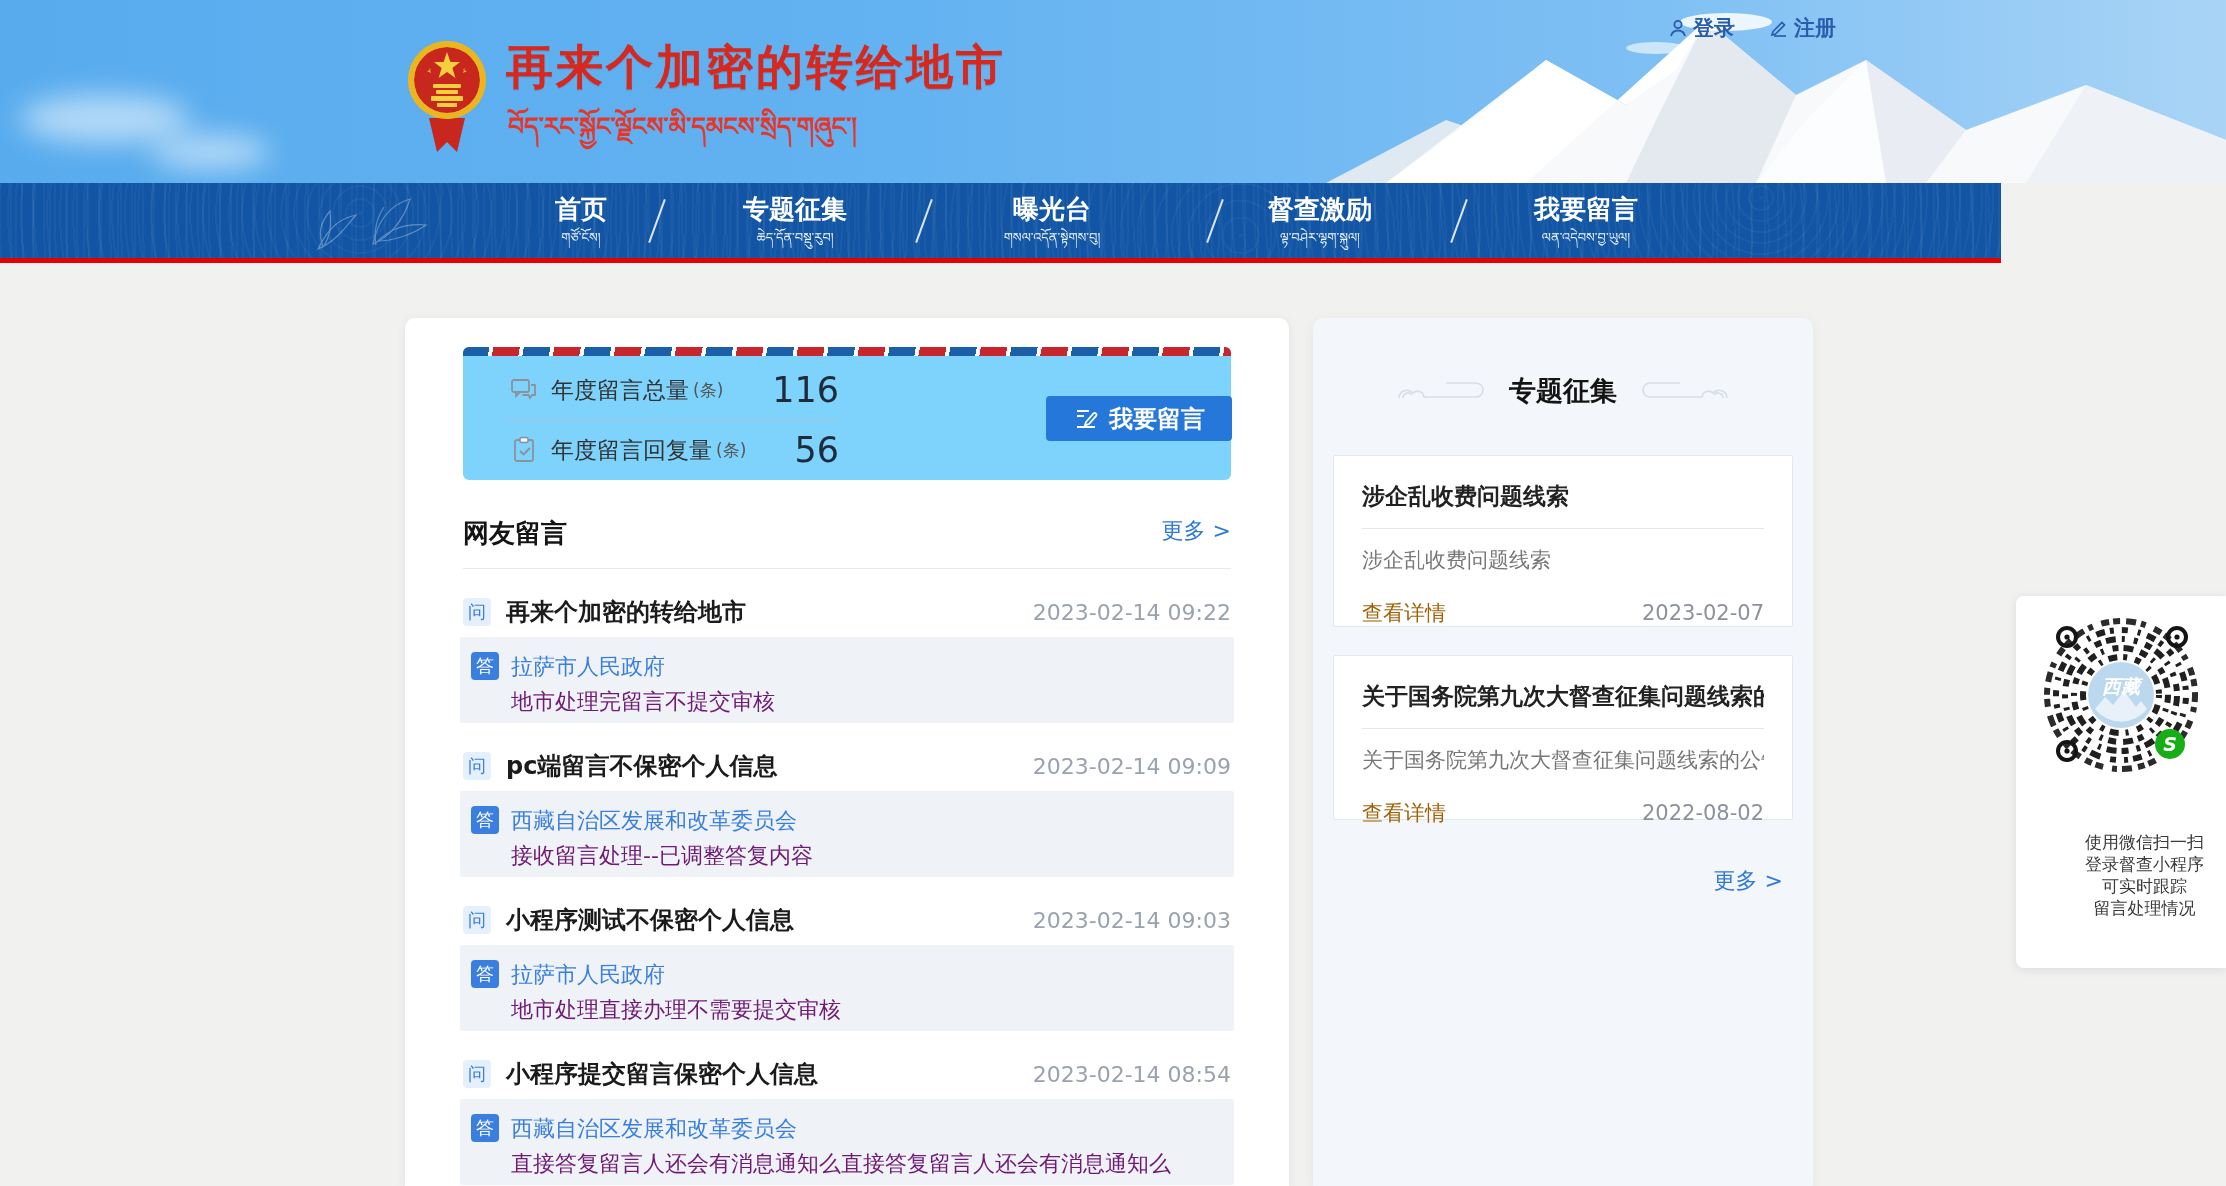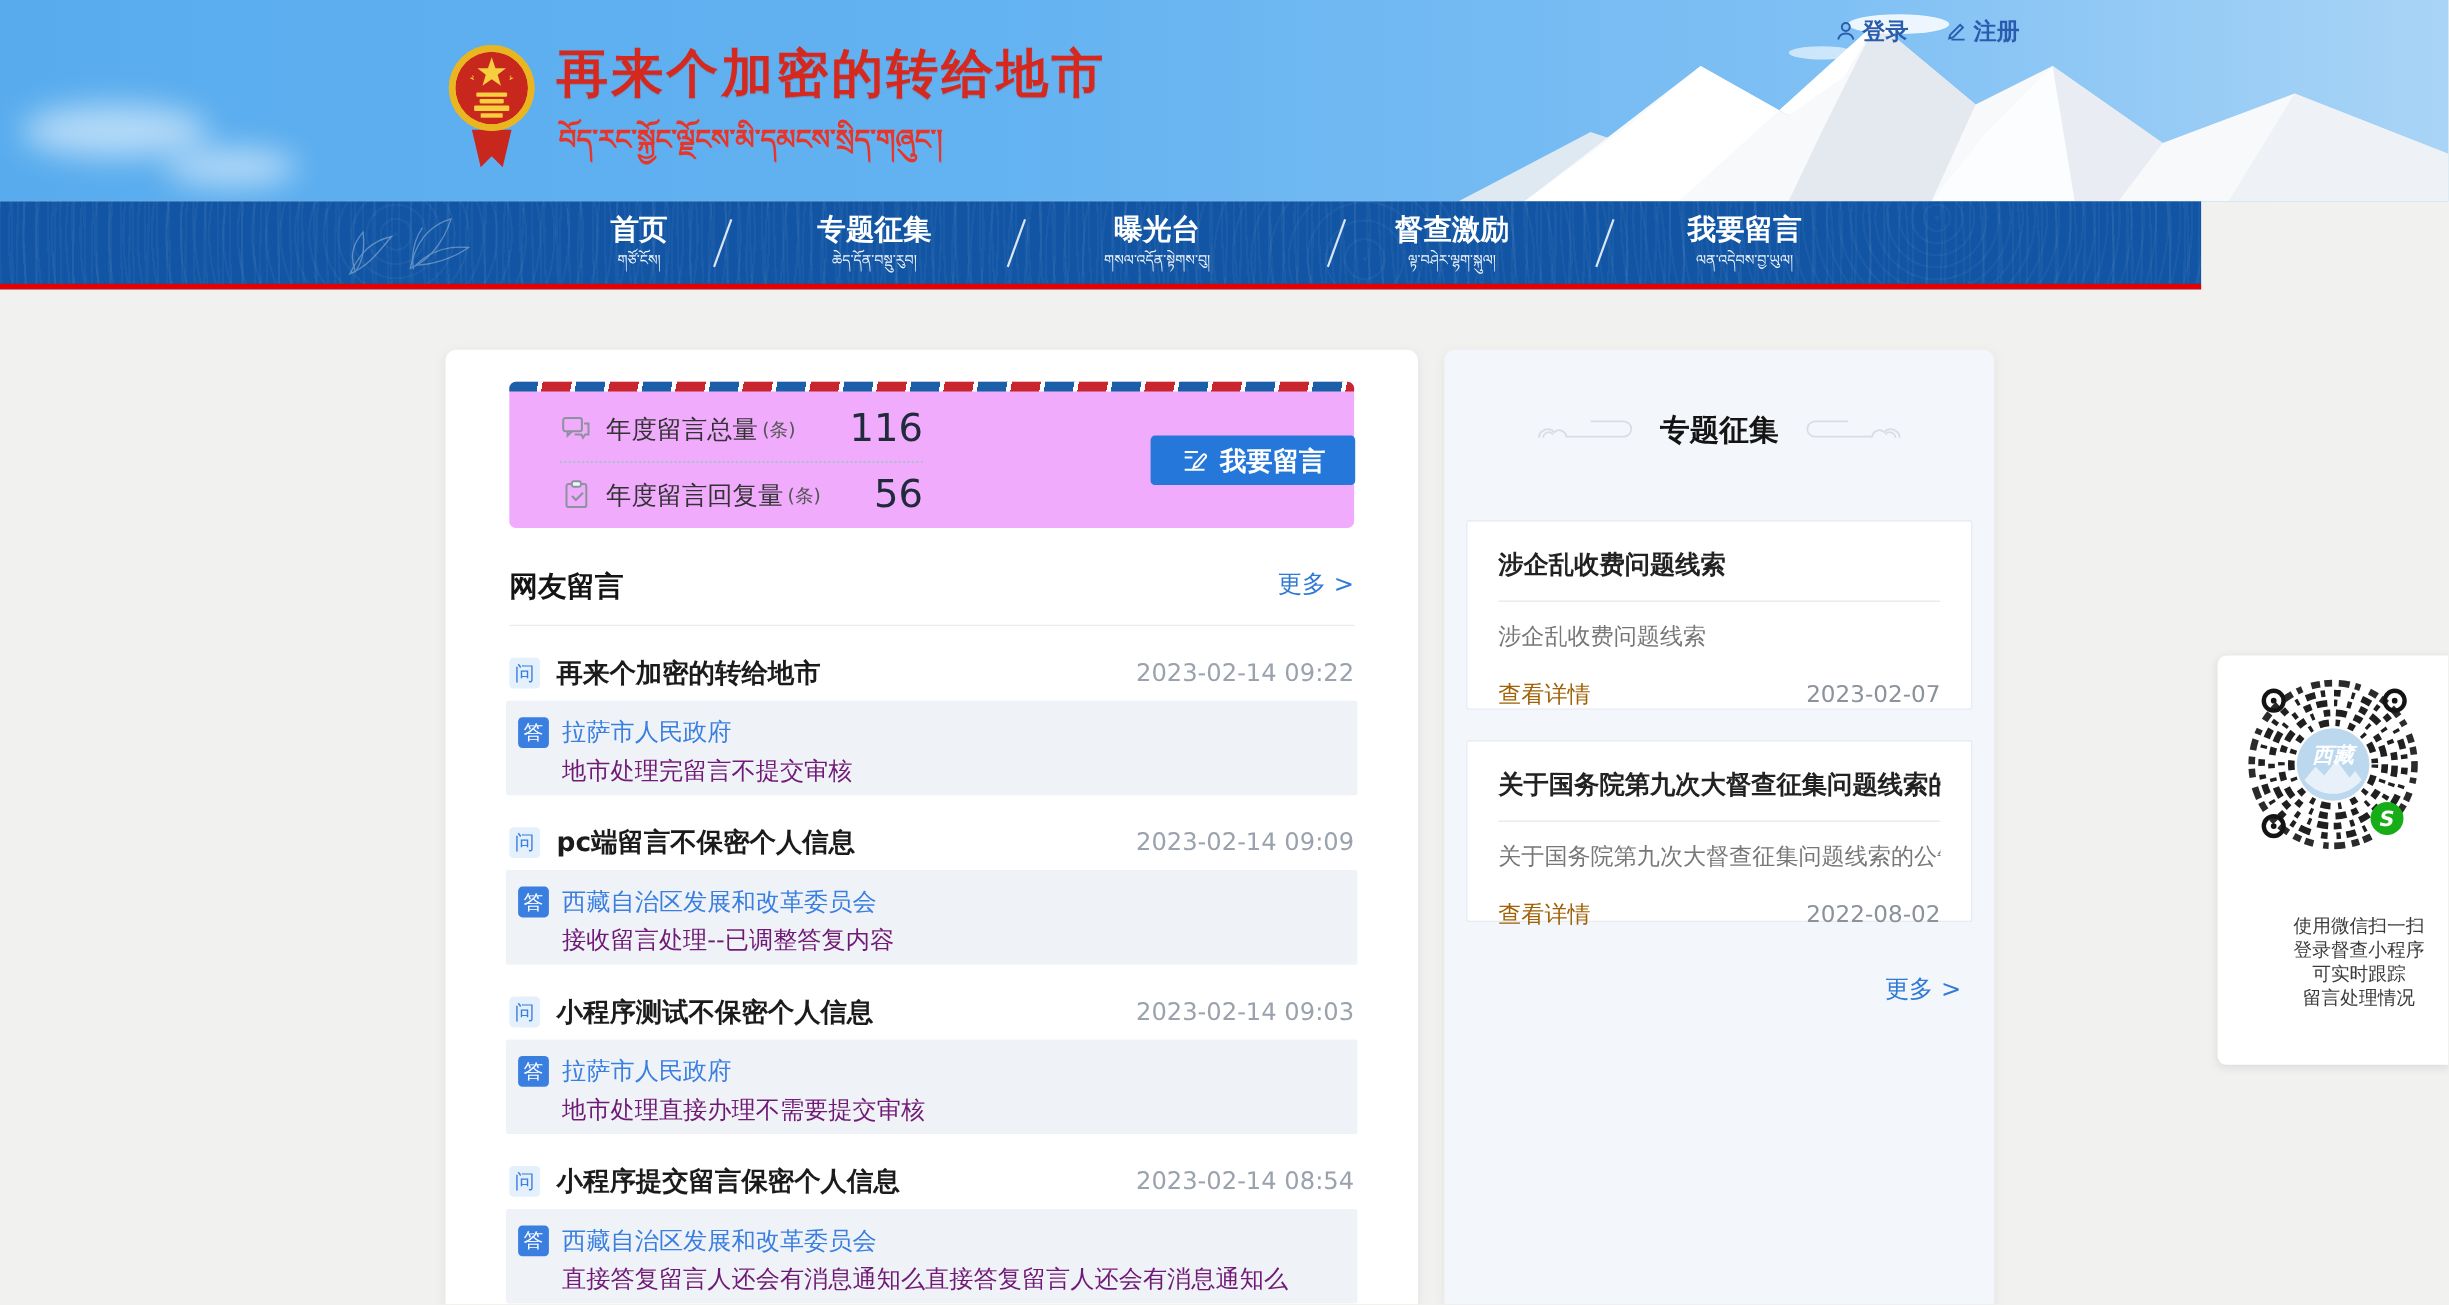--- a/index.html
+++ b/index.html
@@ -60,21 +60,21 @@
   
   .card-left {
     position:absolute; left:405px; top:318px; width:884px; height:868px;
     background:#fff; border-radius:10px 10px 0 0;
     box-shadow:0 2px 10px rgba(120,130,145,.12);
     padding:0 58px;
   }
   
   .stats {
     position:relative; margin-top:29px; height:133px;
-    background:#f0abfc; border-radius:6px;
+    background:#7dd3fc; border-radius:6px;
   }
   .stats-stripe {
     position:absolute; top:0; left:0; right:0; height:9px;
     border-radius:6px 6px 0 0;
     background:repeating-linear-gradient(100deg,
       #1b5fa8 0 26px, #ffffff 26px 30px,
       #c8252c 30px 56px, #ffffff 56px 60px);
   }
   .stats-inner { position:absolute; left:46px; top:22px; width:330px; }
   .stat-row { display:flex; align-items:center; height:42px; }
@@ -119,21 +119,21 @@
   .panel-right {
     position:absolute; left:1313px; top:318px; width:500px; height:868px;
     background:#f3f6fa; border-radius:10px 10px 0 0;
     box-shadow:0 2px 10px rgba(120,130,145,.10);
     padding:55px 20px 0;
   }
   .topics-head { display:flex; align-items:center; justify-content:center; gap:18px; }
   .topics-title { font-size:27px; font-weight:bold; color:#141414; }
   .cloud-orn { opacity:.55; }
   .topic-card {
-    margin-top:64px; background:#fff; border:1px solid #e3e8f0; border-radius:2px;
+    margin-top:46px; background:#fff; border:1px solid #e3e8f0; border-radius:2px;
     padding:27px 28px 0; height:172px;
   }
   .topic-card.second { margin-top:28px; height:165px; }
   .topic-title { font-size:23px; font-weight:bold; color:#222; line-height:27px; cursor:pointer;
                  white-space:nowrap; overflow:hidden; }
   .topic-divider { border-bottom:1px solid #dfe6ee; margin-top:18px; }
   .topic-desc { font-size:21px; color:#777; margin-top:17px; white-space:nowrap; overflow:hidden; }
   .topic-foot { display:flex; align-items:center; margin-top:25px; }
   .detail-link { font-size:21px; color:#a16207; cursor:pointer; }
   .topic-date { margin-left:auto; font-size:21px; color:#8b929c; }

